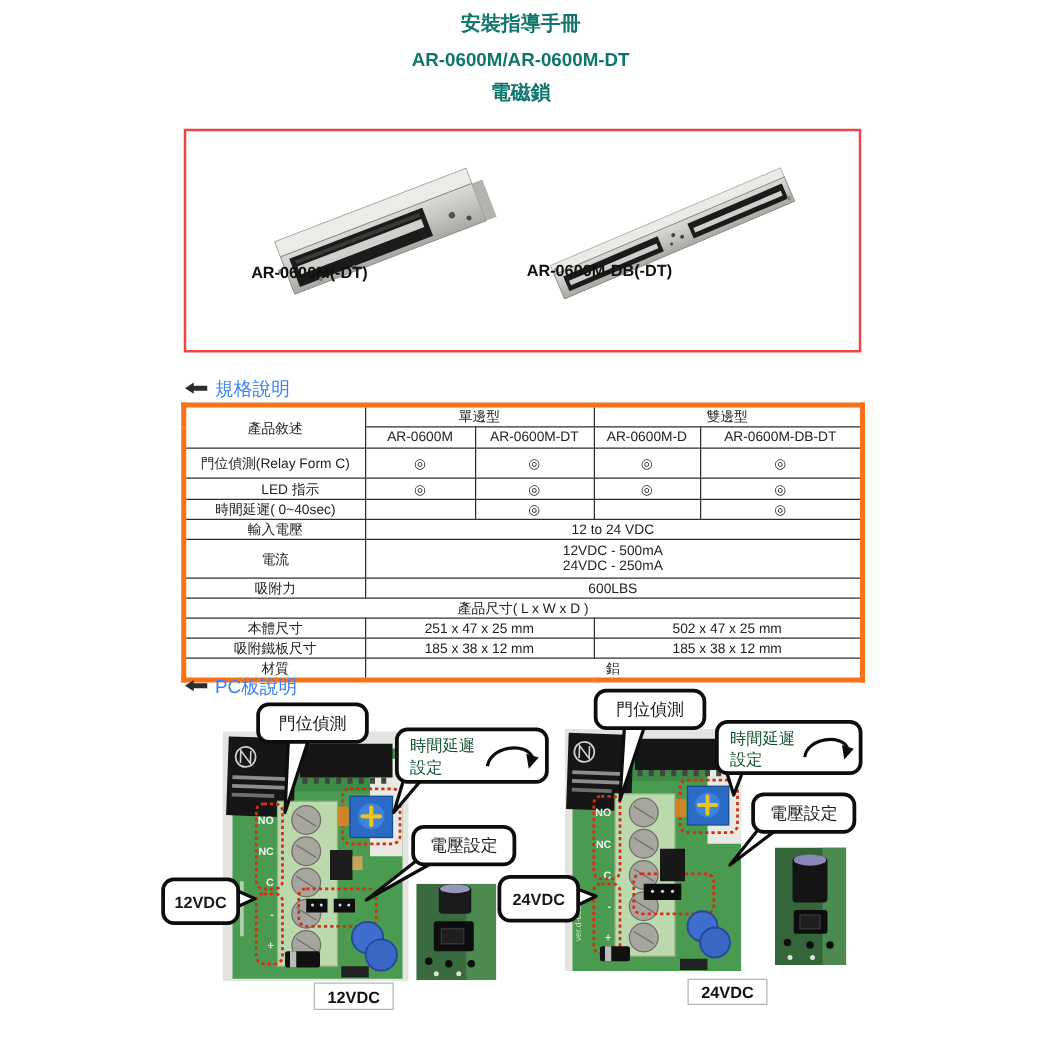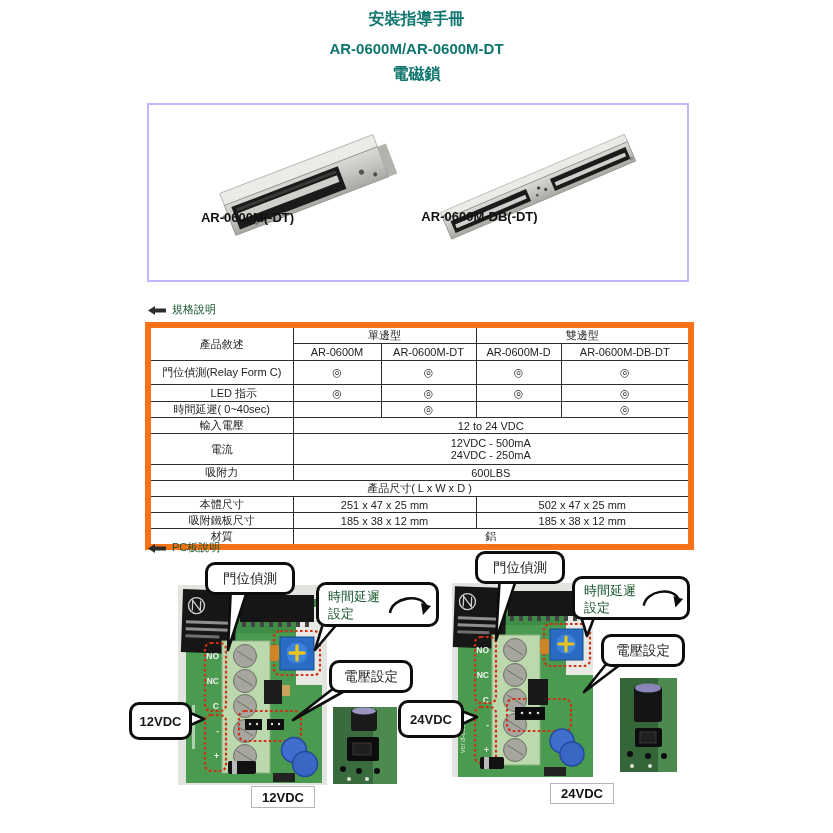--- a/index.html
+++ b/index.html
@@ -1,29 +1,29 @@
 <!DOCTYPE html>
 <html><head>
 <meta charset="utf-8">
 <style>
   html,body{margin:0;padding:0;background:#fff;}
   #page{position:relative;width:833px;height:833px;background:#fff;overflow:hidden;
         font-family:"Liberation Sans","DejaVu Sans",sans-serif;color:#222;}
   .abs{position:absolute;}
   .ctr{left:0;width:833px;text-align:center;}
   .tl{font-weight:bold;color:#0f766e;}
-  .sec-label{font-size:11px;color:#14532d;}
+  .sec-label{font-size:15px;color:#3b82f6;}
   
-  #product-box{left:147px;top:103px;width:538px;height:175px;border:2px solid #c4b5fd;background:#fff;}
+  #product-box{left:147px;top:103px;width:538px;height:175px;border:2px solid #ef4444;background:#fff;}
   .prod-label{font-weight:bold;font-size:13px;color:#111;text-align:center;}
   
   #spec-table{left:145px;top:322px;border-collapse:collapse;table-layout:fixed;}
   #spec-table td,#spec-table th{border:1px solid #2e2e2e;font-size:11px;font-weight:normal;
      text-align:center;vertical-align:middle;padding:0 2px;color:#222;overflow:hidden;white-space:nowrap;}
-  #spec-table{border:6px solid #f97316;}
+  #spec-table{border:4px solid #f97316;}
   .mark{color:#6e6e6e;font-size:11px;}
   
   .bubble{background:#fff;border:3px solid #0d0d0d;border-radius:10px;display:flex;
      align-items:center;justify-content:center;font-size:13.5px;color:#1a1a1a;z-index:30;}
   .bubble.small{font-weight:bold;font-size:13px;}
   .cap-box{background:#fff;border:1px solid #b5b5b5;display:flex;align-items:center;
      justify-content:center;font-weight:bold;font-size:13px;color:#111;z-index:30;}
   .delay-text{position:absolute;left:9px;top:3px;line-height:17px;font-size:13px;color:#14532d;}
   svg{display:block;}
   .noptr{pointer-events:none;}

